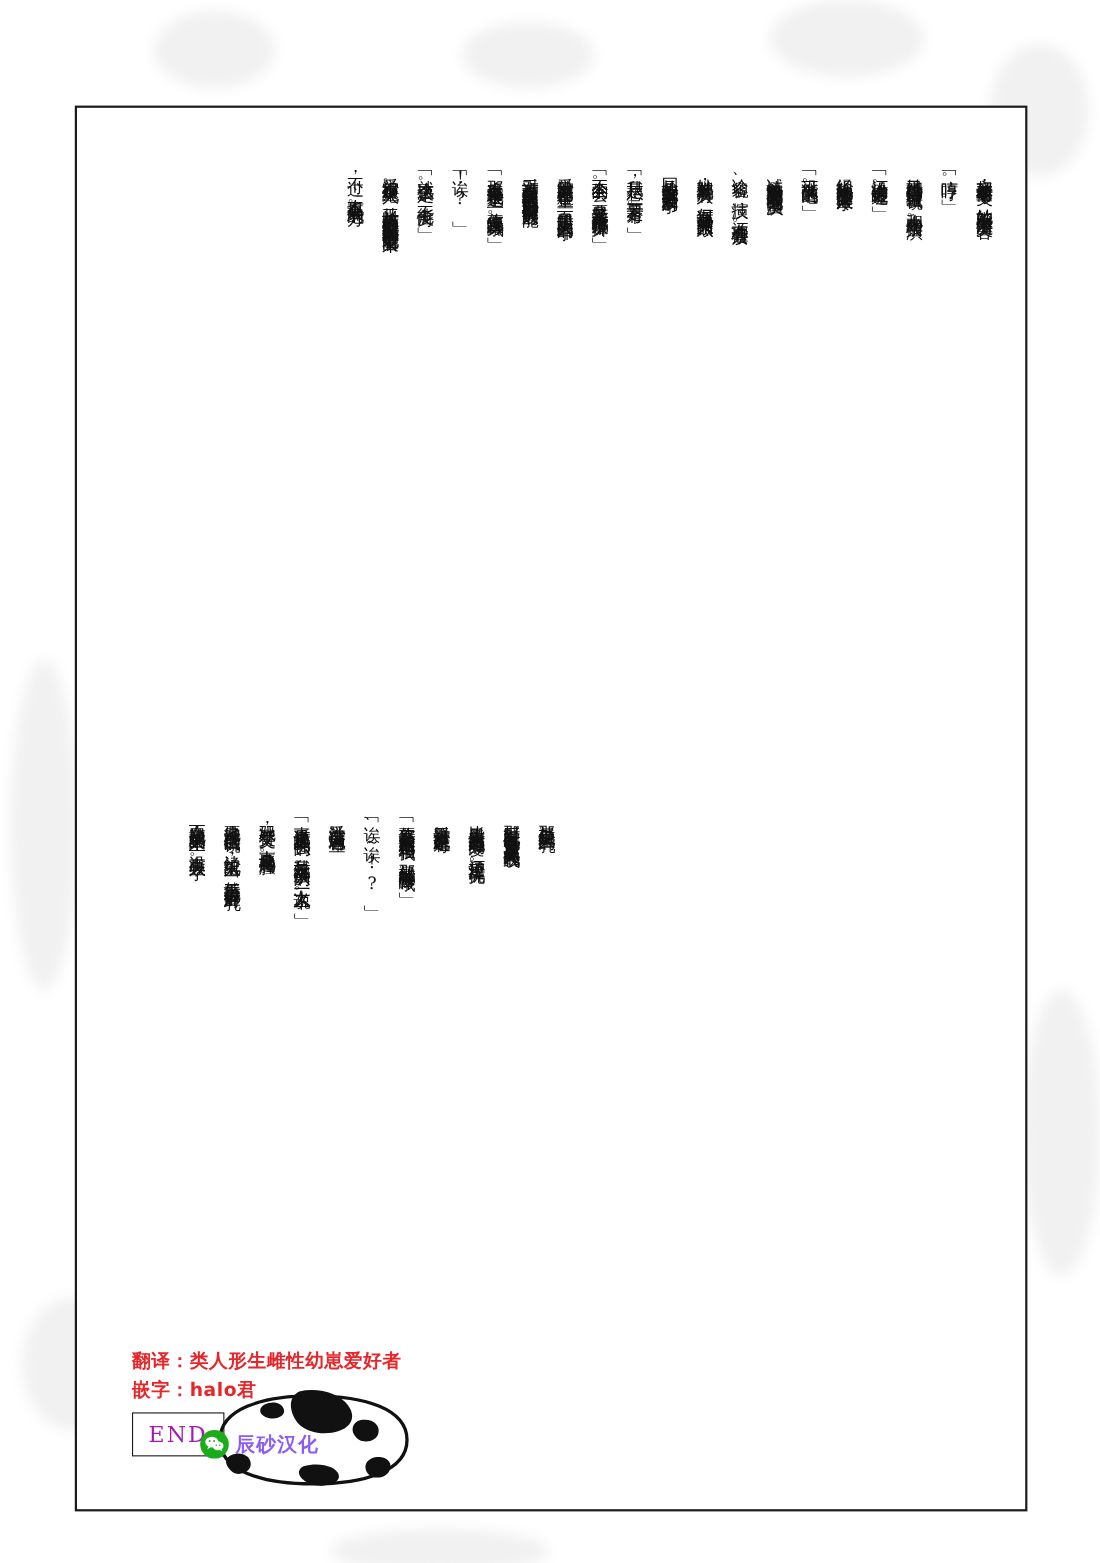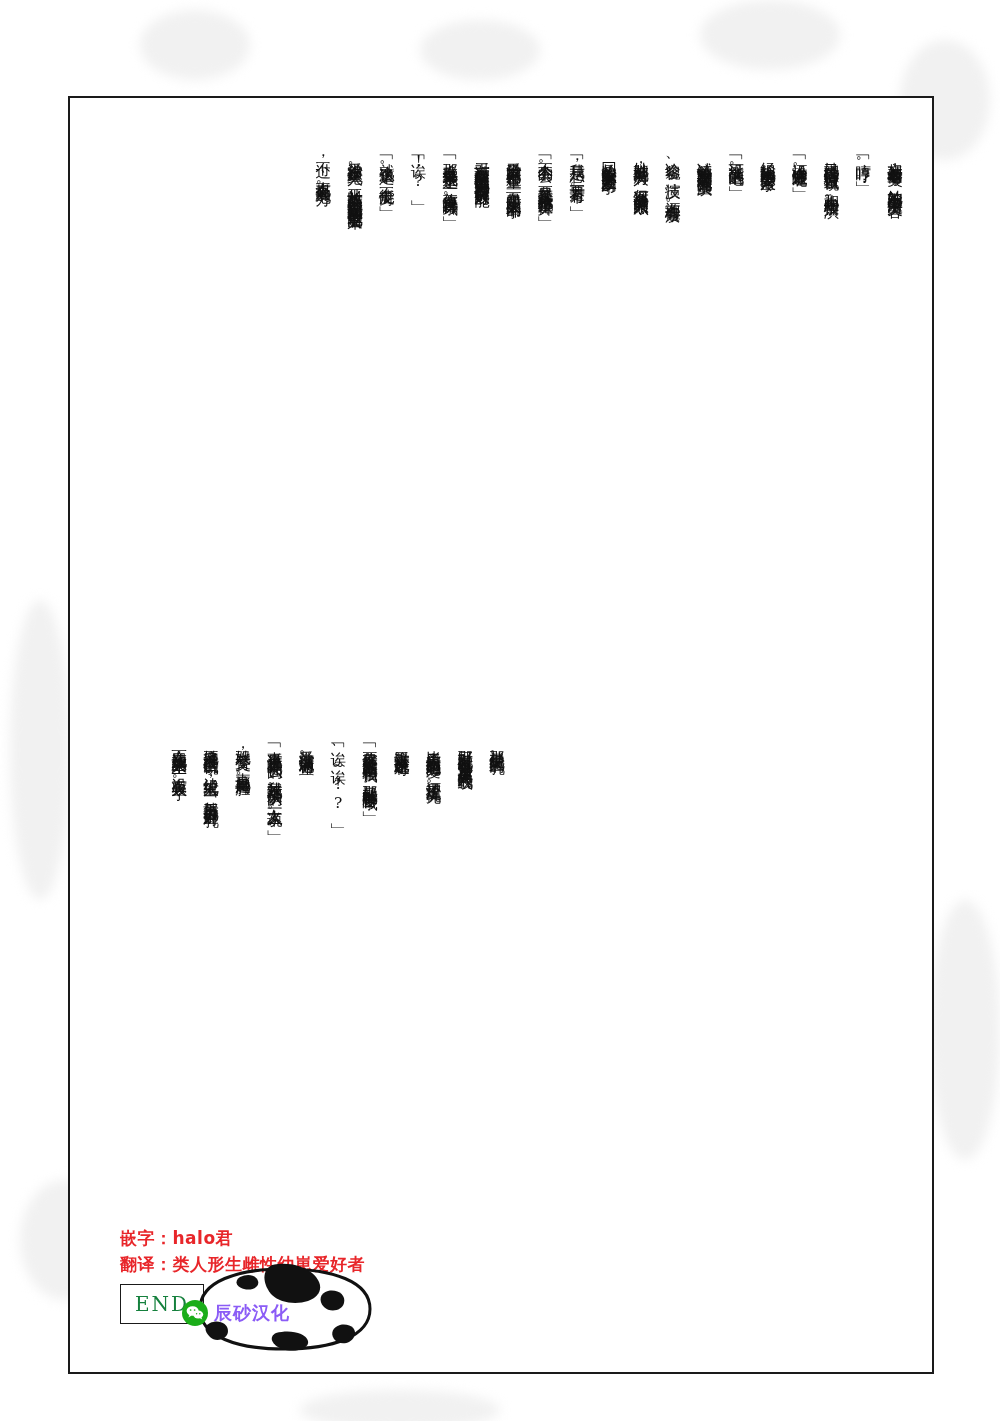--- a/index.html
+++ b/index.html
@@ -90,21 +90,21 @@
     border: 1.5px solid #1a1a1a;
     display: flex;
     align-items: center;
     justify-content: center;
     background: #ffffff;
   }
   .end-box span {
     font-family: "DejaVu Serif", "Liberation Serif", serif;
     font-size: 20px;
     letter-spacing: 2px;
-    color: #15803d;
+    color: #a21caf;
   }
 
   .stamp {
     position: absolute;
     left: 110px;
     top: 1165px;
     width: 210px;
     height: 90px;
   }
   .stamp svg { display: block; }
@@ -177,22 +177,22 @@
 这对于爱沙来说是耻辱。
 「你要是不答应的话就是不相信我。那就只能解除合作了哦。」
 「诶、诶～!?」
 爱沙自信满满地宣布。
 「事后说还是算了吧什么的，我是绝对不会承认的。女人说一不二。」
 她双臂交叉，直直地挺起胸膛。
 她要通过广告的试镜，让经纪人出丑，然后再去玩弄那对巨乳。
 而在她设想的未来里，没有失败二字。</div>
 
     <div class="credits">
+      <span class="credit-line">翻译：类人形生雌性幼崽爱好者</span>
       <span class="credit-line">嵌字：halo君</span>
-      <span class="credit-line">翻译：类人形生雌性幼崽爱好者</span>
     </div>
 
     <div class="end-box">
       <span>END</span>
     </div>
 
     <div class="stamp">
       <svg width="210" height="90" viewBox="0 0 210 90" aria-hidden="true">
         <path d="M20 46 C20 18, 58 6, 104 6 C152 6, 190 18, 190 46 C190 74, 152 86, 104 86 C58 86, 20 74, 20 46 Z" fill="none" stroke="#111111" stroke-width="3"></path>
         <path d="M92 2 C110 -2, 128 4, 136 14 C144 24, 140 34, 128 38 C116 42, 100 40, 92 32 C84 24, 80 8, 92 2 Z" fill="#111111"></path>

